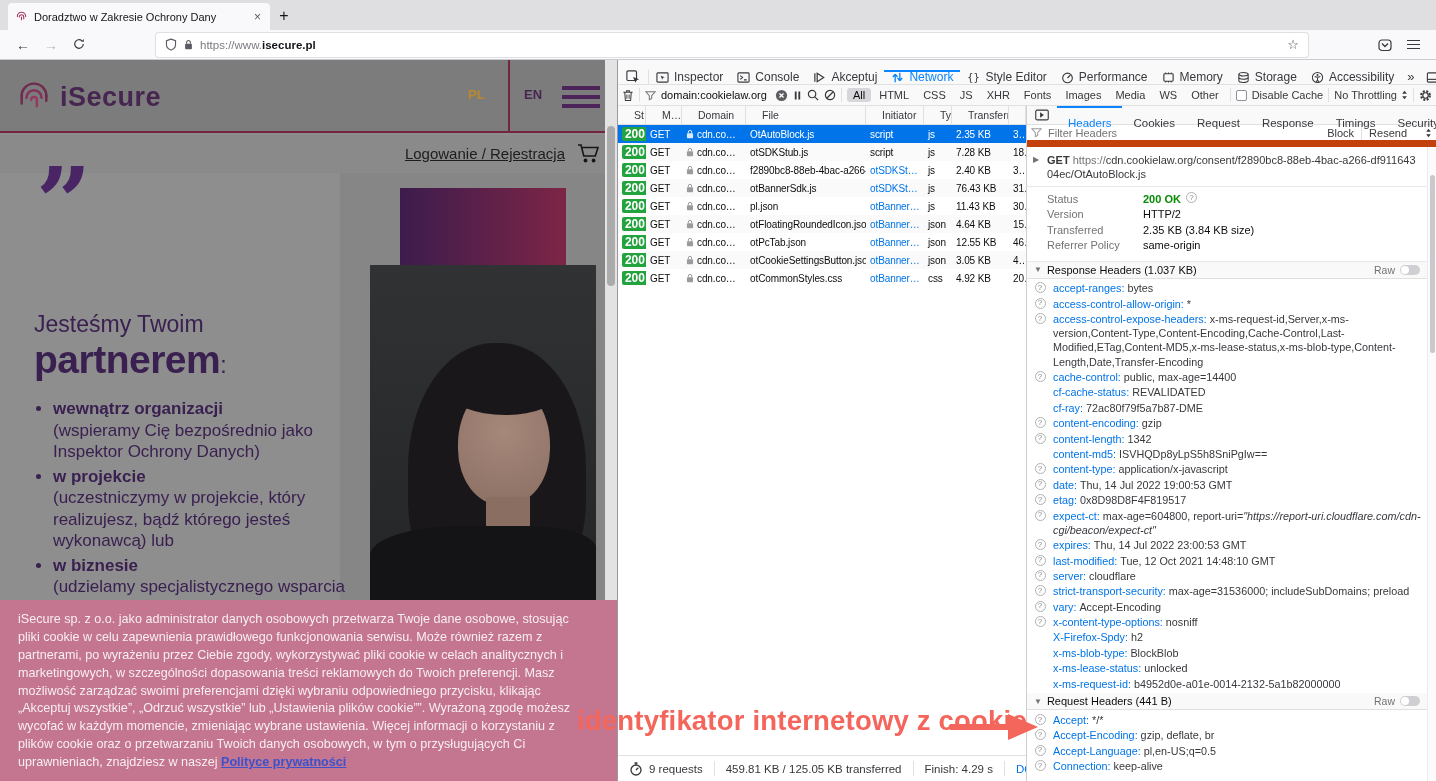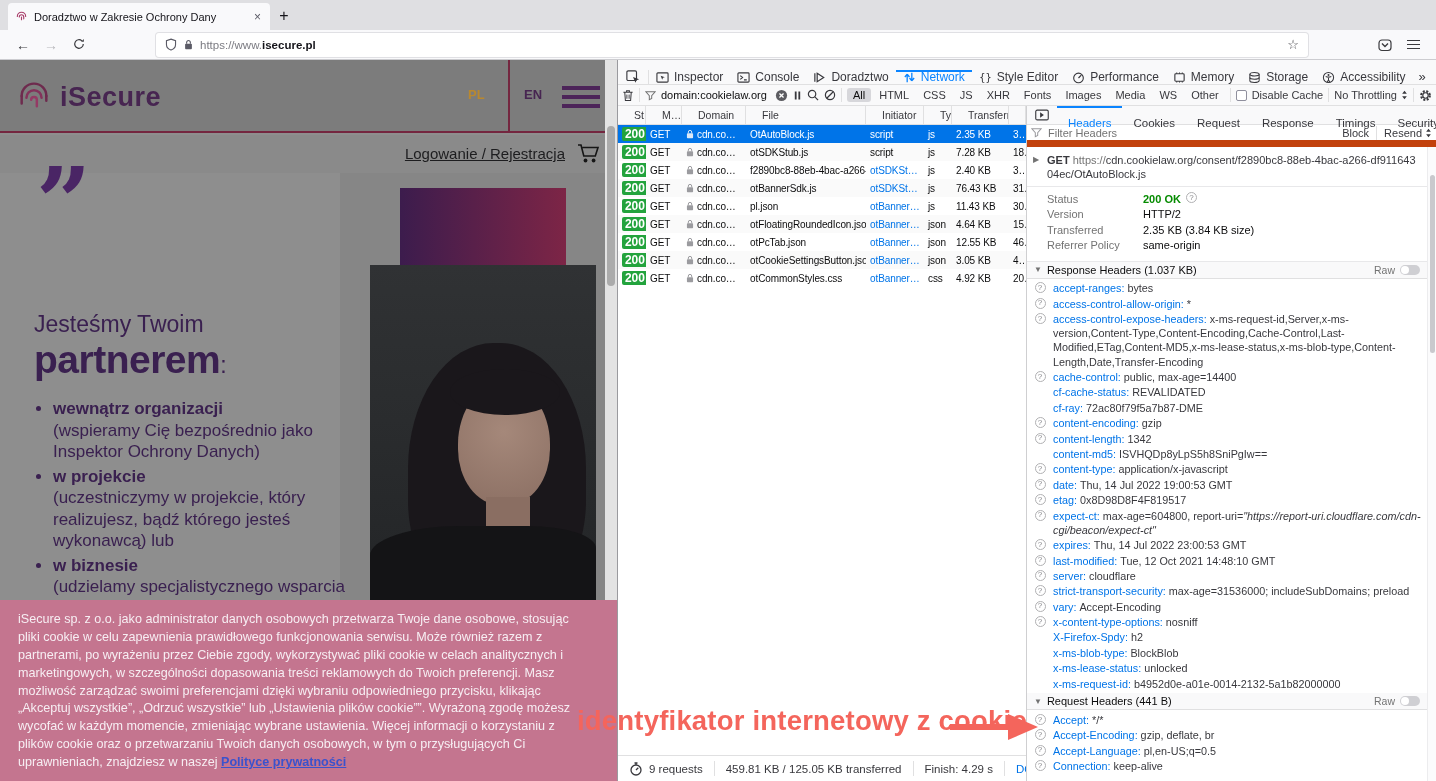--- a/index.html
+++ b/index.html
@@ -300,21 +300,21 @@
               </span>
               <span class="lbl">Console</span>
             </div>
             <div class="dt-tab">
               <span class="icon" style="display: flex;">
                 <svg width="13" height="13" viewBox="0 0 14 14">
                   <path d="M4.5 2.5l7 4.5-7 4.5z" fill="none" stroke="currentColor" stroke-width="1.3"></path>
                   <path d="M2 2.5v9" stroke="currentColor" stroke-width="1.3"></path>
                 </svg>
               </span>
-              <span class="lbl">Doradztwo</span>
+              <span class="lbl">Akceptuj</span>
             </div>
             <div class="dt-tab active">
               <span class="icon" style="display: flex;">
                 <svg width="13" height="13" viewBox="0 0 14 14">
                   <path d="M4.5 12V4M4.5 3.5L2 6.5M4.5 3.5L7 6.5" fill="none" stroke="currentColor" stroke-width="1.4"></path>
                   <path d="M9.5 2v8M9.5 10.5L7 7.5M9.5 10.5L12 7.5" fill="none" stroke="currentColor" stroke-width="1.4"></path>
                 </svg>
               </span>
               <span class="lbl">Network</span>
             </div>
@@ -678,21 +678,21 @@
               </span>
           </div>
           <div class="detail-filter">
             <svg width="11" height="11" viewBox="0 0 12 12">
                 <path d="M1 2h10L7.3 6.2v3.1L4.7 10.5V6.2z" fill="none" stroke="#9a9a9e" stroke-width="1.1"></path>
               </svg>
             <span>Filter Headers</span>
             <span class="df-right">
               <span>Block</span>
               <span class="df-sep"></span>
-              <span style="display:flex;align-items:center;gap:3px">
+              <span style="display:flex;align-items:center;gap:18px">
                 <span>Resend</span>
                 <svg width="7" height="10" viewBox="0 0 8 12">
                     <path d="M4 1L1.2 4.4h5.6zM4 11L1.2 7.6h5.6z" fill="#38383d"></path>
                   </svg>
               </span>
             </span>
           </div>
 
           <div class="detail-scroll">
             <div class="req-url">

